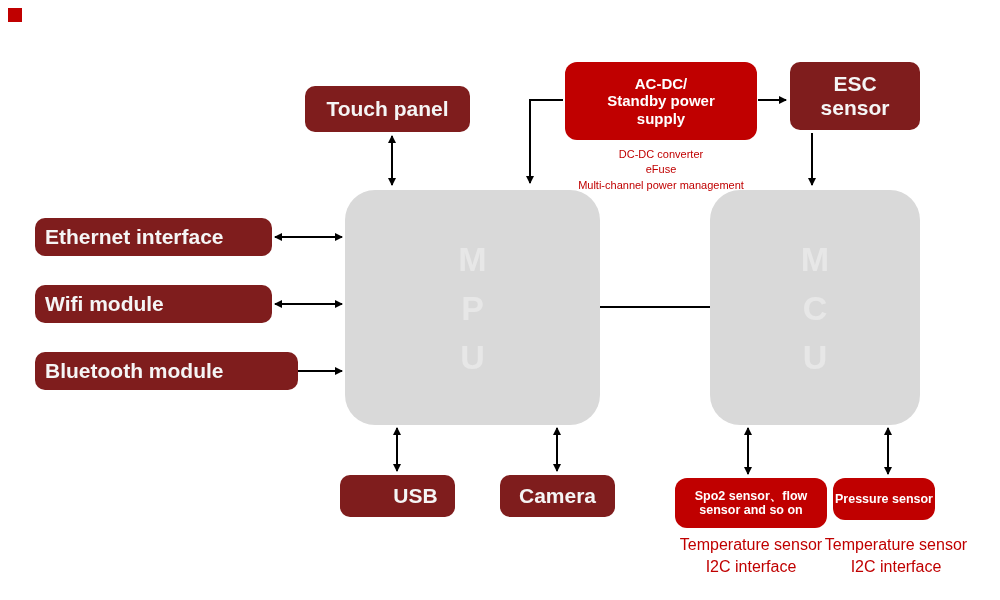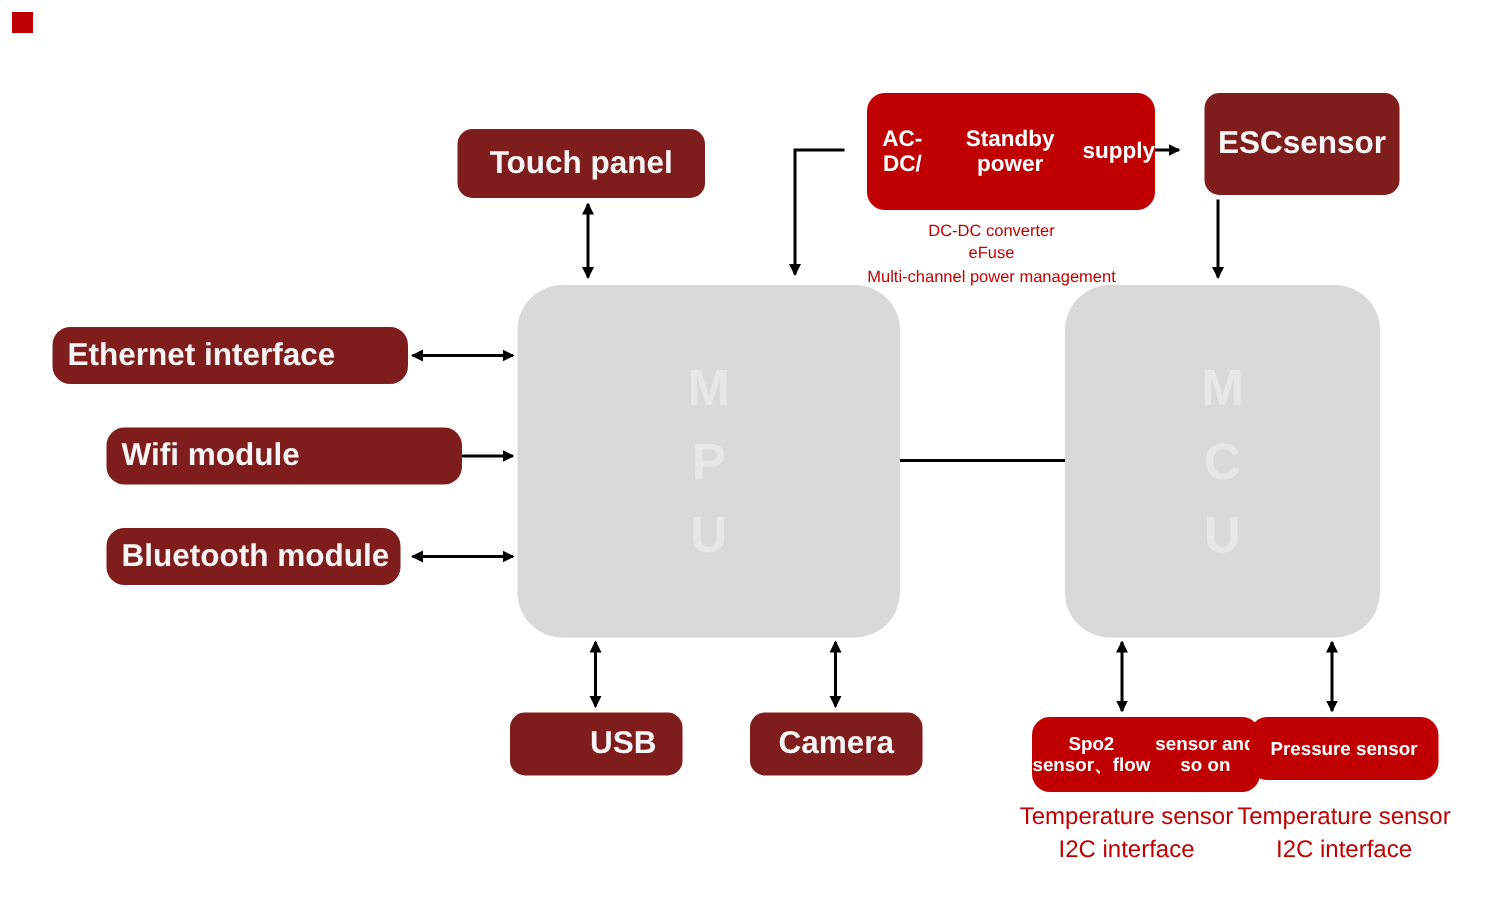--- a/index.html
+++ b/index.html
@@ -9,23 +9,23 @@
   }
   .connectors{position:absolute;left:0;top:0;width:1000px;height:600px;pointer-events:none;}
   .box{position:absolute;display:flex;align-items:center;justify-content:center;
        text-align:center;box-sizing:border-box;}
   .gray{background:#7f1d1d;color:#f5f5f5;font-weight:bold;border-radius:10px;}
   .red{background:#c00000;color:#ffffff;font-weight:bold;border-radius:12px;}
   .bigbox{position:absolute;background:#d9d9d9;border-radius:30px;
           display:flex;align-items:center;justify-content:center;}
   .letters{display:flex;flex-direction:column;align-items:center;justify-content:center;
            gap:15px;color:#e7e7e7;font-size:34px;font-weight:bold;line-height:1;}
-  .side-label{justify-content:flex-start;padding-left:10px;text-align:left;font-size:21px;border-radius:12px;}
+  .side-label{justify-content:flex-start;padding-left:10px;text-align:left;font-size:21px;}
   .center-label{font-size:21px;}
-  .two-line{flex-direction:row;line-height:1.15;margin-left:13px;}
+  .two-line{flex-direction:column;line-height:1.15;}
   .caption{position:absolute;color:#c00000;text-align:center;line-height:1.4;font-size:11px;}
   .caption-lg{font-size:16px;line-height:1.35;}
   .ios-label{position:absolute;color:#000;font-size:27px;text-align:center;}
   .accent-square{position:absolute;background:#c00000;}
   .stack{display:flex;flex-direction:column;}
 </style>
 </head>
 <body>
 
 <div class="canvas">
@@ -80,24 +80,24 @@
   </div>
 
   <div class="box gray two-line" style="left:790px;top:62px;width:130px;height:68px;font-size:21px;">
     <span>ESC</span>
     <span>sensor</span>
   </div>
 
   <div class="box gray side-label" style="left:35px;top:218px;width:237px;height:38px;">
     <span>Ethernet interface</span>
   </div>
-  <div class="box gray side-label" style="left:35px;top:285px;width:237px;height:38px;margin-left:36px;">
+  <div class="box gray side-label" style="left:35px;top:285px;width:237px;height:38px;">
     <span>Wifi module</span>
   </div>
-  <div class="box gray side-label" style="left:35px;top:352px;width:196px;height:38px;margin-left:36px;">
+  <div class="box gray side-label" style="left:35px;top:352px;width:263px;height:38px;">
     <span>Bluetooth module</span>
   </div>
 
   <div class="bigbox" style="left:345px;top:190px;width:255px;height:235px;">
     <div class="letters">
       <span>M</span>
       <span>P</span>
       <span>U</span>
     </div>
   </div>
@@ -121,21 +121,21 @@
 
   <div class="box red two-line" style="left:675px;top:478px;width:152px;height:50px;font-size:12.5px;">
     <span>Spo2 sensor、flow</span>
     <span>sensor and so on</span>
   </div>
   <div class="caption caption-lg stack" style="left:667px;top:534px;width:168px;">
     <span>Temperature sensor</span>
     <span>I2C interface</span>
   </div>
 
-  <div class="box red" style="left:833px;top:478px;width:126px;height:42px;font-size:12.5px;">
+  <div class="box red" style="left:833px;top:478px;width:102px;height:42px;font-size:12.5px;">
     <span>Pressure sensor</span>
   </div>
   <div class="caption caption-lg stack" style="left:812px;top:534px;width:168px;">
     <span>Temperature sensor</span>
     <span>I2C interface</span>
   </div>
 
 </div>
 
 </body></html>

